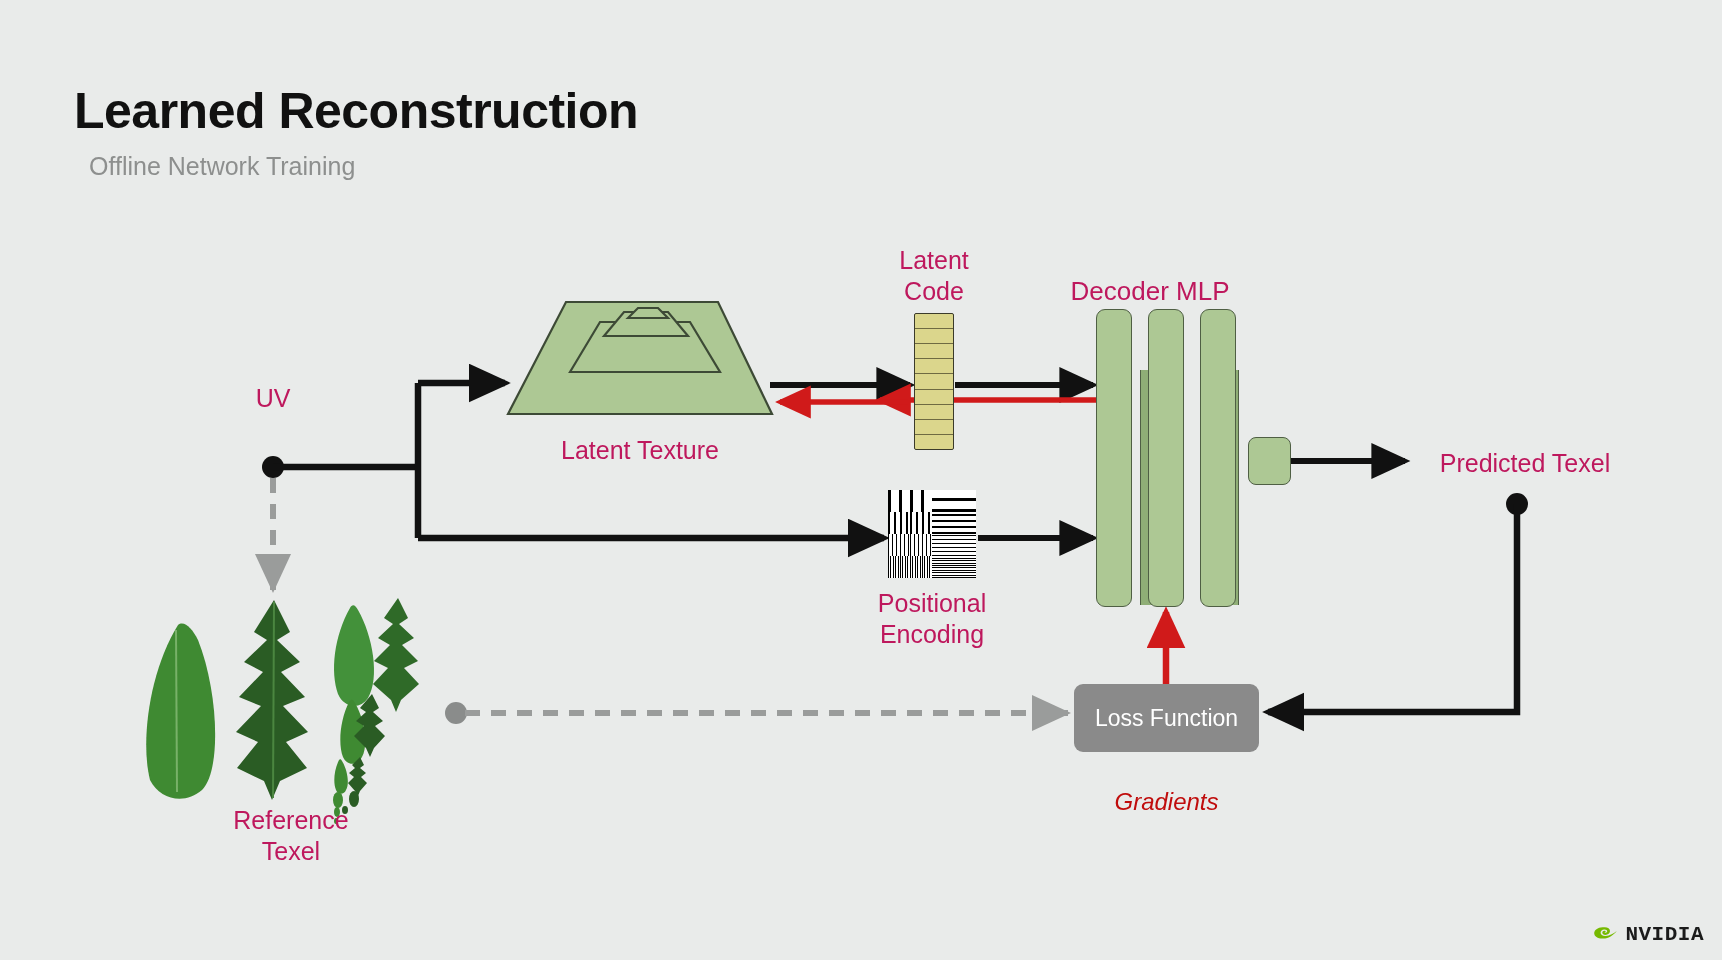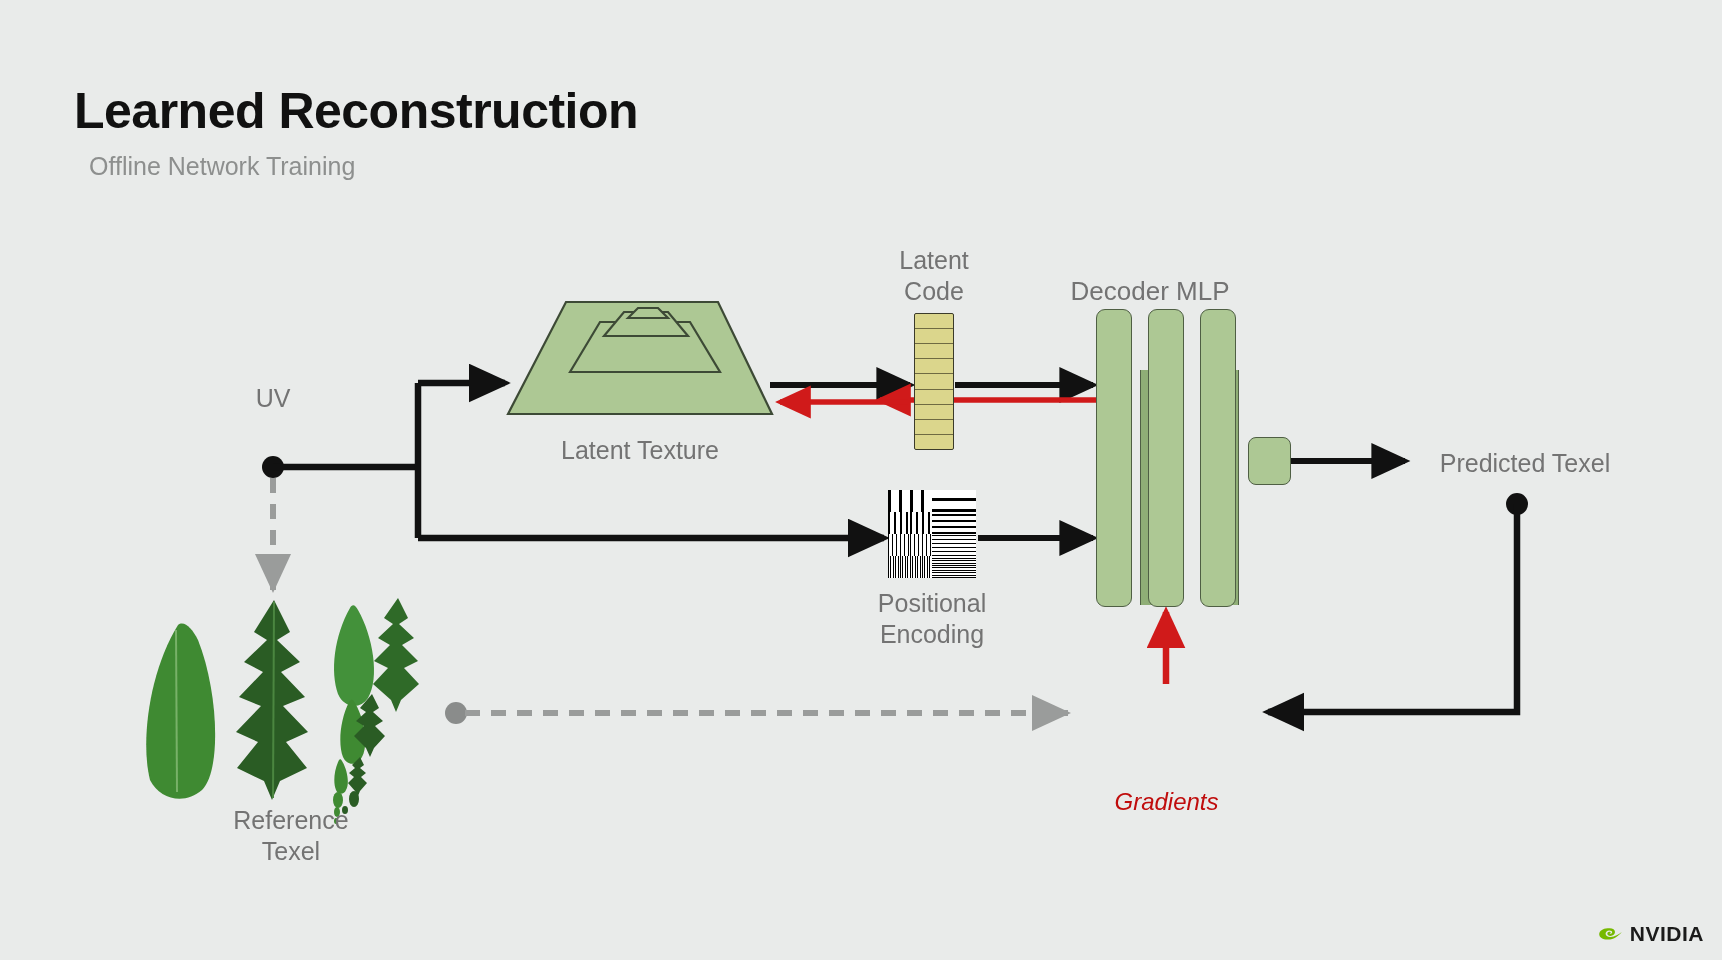--- a/index.html
+++ b/index.html
@@ -33,21 +33,21 @@
     left: 67px;
     top: 152px;
     font-size: 25px;
     color: #8d8f8e;
     white-space: nowrap;
     margin-left: 22px;
   }
   
   .label {
     position: absolute;
-    color: #737373;
+    color: #be185d;
     font-size: 25px;
     text-align: center;
     line-height: 1.25;
     white-space: pre-line;
   }
   
   svg.overlay {
     position: absolute;
     left: 0; top: 0;
     width: 1722px;
@@ -141,22 +141,22 @@
     font-size: 24px;
     font-style: italic;
     margin-top: 26px;
   }
   
   #nv-logo {
     position: absolute;
     right: 18px;
     bottom: 14px;
     display: flex;
-    align-items: center;
     gap: 6px;
+    font-family: Liberation Mono, monospace;
   }
   #nv-logo .nv-word {
     font-size: 21px;
     font-weight: bold;
     color: #1b1b1b;
     letter-spacing: 0.5px;
   }
 </style>
 </head>
 <body>
@@ -296,20 +296,23 @@
       <ellipse cx="338" cy="800" rx="5" ry="8" fill="#3f8a32"></ellipse>
       <ellipse cx="354" cy="799" rx="5" ry="8" fill="#2a5c24"></ellipse>
       <ellipse cx="337" cy="812" rx="3" ry="5" fill="#3f8a32"></ellipse>
       <ellipse cx="345" cy="810" rx="3" ry="4" fill="#2a5c24"></ellipse>
       <ellipse cx="336" cy="821" rx="2" ry="3" fill="#3f8a32"></ellipse>
     </g>
   </svg>
   <div class="label" style="left:196px; top:805px; width:190px;">Reference
 Texel</div>
 
+  <div id="loss-box">
+    <span>Loss Function</span>
+  </div>
   <div id="gradients-label">Gradients</div>
 
   <div id="nv-logo">
     <svg width="26" height="20" viewBox="0 0 26 20">
       <path d="M9.6,4.2 C4.6,4.4 1.2,7.2 1.2,10.2 C1.2,13.4 5.0,15.8 9.9,15.6 C16.2,15.4 20.6,12.0 23.8,8.0
                C21.0,10.4 16.6,12.8 12.6,12.9 C9.6,13.0 7.6,11.6 7.6,9.7 C7.6,8.0 9.1,6.6 11.2,6.5
                C12.9,6.4 14.2,7.2 14.2,8.3 C14.2,9.1 13.4,9.8 12.4,9.8 C11.9,9.8 11.5,9.6 11.3,9.3
                C11.9,9.5 12.7,9.2 12.7,8.6 C12.7,8.1 12.2,7.7 11.4,7.7 C10.2,7.7 9.3,8.5 9.3,9.6
                C9.3,11.0 10.6,11.9 12.4,11.9 C15.0,11.9 17.0,10.2 17.0,8.0 C17.0,5.8 14.8,4.1 11.4,4.2 Z" fill="#76b900"></path>
     </svg>

